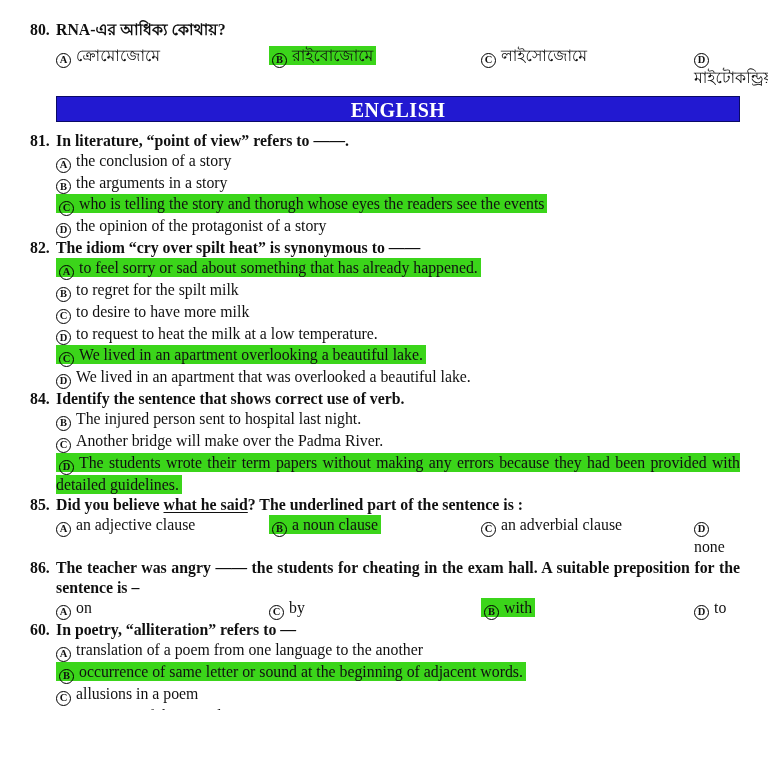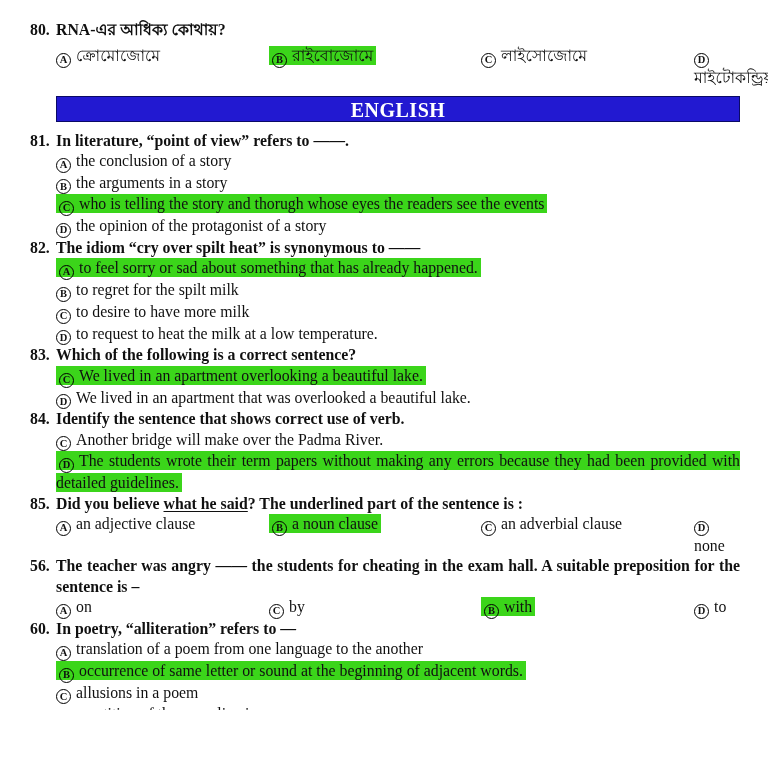--- a/index.html
+++ b/index.html
@@ -83,54 +83,51 @@
           <span class="q-stem"><span>The idiom “cry over spilt heat” is synonymous to ——</span></span>
         </div>
         <div class="q-opts block">
           <div class="opt"><span class="hl"><span class="opt-letter">A</span><span class="opt-text">to feel sorry or sad about something that has already happened.</span></span></div>
           <div class="opt"><span><span class="opt-letter">B</span><span class="opt-text">to regret for the spilt milk</span></span></div>
           <div class="opt"><span><span class="opt-letter">C</span><span class="opt-text">to desire to have more milk</span></span></div>
           <div class="opt"><span><span class="opt-letter">D</span><span class="opt-text">to request to heat the milk at a low temperature.</span></span></div>
         </div>
       </div>
       <div class="q">
-        <div class="q-head">
-          <span class="q-num">83.</span>
-          <span class="q-stem"><span>Which of the following is a correct sentence?</span></span>
-        </div>
         <div class="q-opts block">
           <div class="opt"><span class="hl"><span class="opt-letter">C</span><span class="opt-text">We lived in an apartment overlooking a beautiful lake.</span></span></div>
           <div class="opt"><span><span class="opt-letter">D</span><span class="opt-text">We lived in an apartment that was overlooked a beautiful lake.</span></span></div>
         </div>
       </div>
       <div class="q">
         <div class="q-head">
           <span class="q-num">84.</span>
           <span class="q-stem"><span>Identify the sentence that shows correct use of verb.</span></span>
         </div>
         <div class="q-opts block">
+          <div class="opt"><span><span class="opt-letter">B</span><span class="opt-text">The injured person sent to hospital last night.</span></span></div>
           <div class="opt"><span><span class="opt-letter">C</span><span class="opt-text">Another bridge will make over the Padma River.</span></span></div>
           <div class="opt"><span class="hl"><span class="opt-letter">D</span><span class="opt-text">The students wrote their term papers without making any errors because they had been provided with detailed guidelines.</span></span></div>
         </div>
       </div>
       <div class="q">
         <div class="q-head">
           <span class="q-num">85.</span>
           <span class="q-stem"><span>Did you believe </span><u>what he said</u><span>? The underlined part of the sentence is :</span></span>
         </div>
         <div class="q-opts grid">
           <div class="opt"><span><span class="opt-letter">A</span><span class="opt-text">an adjective clause</span></span></div>
           <div class="opt"><span class="hl"><span class="opt-letter">B</span><span class="opt-text">a noun clause</span></span></div>
           <div class="opt"><span><span class="opt-letter">C</span><span class="opt-text">an adverbial clause</span></span></div>
           <div class="opt"><span><span class="opt-letter">D</span><span class="opt-text">none</span></span></div>
         </div>
       </div>
       <div class="q">
         <div class="q-head">
-          <span class="q-num">56.</span>
+          <span class="q-num">86.</span>
           <span class="q-stem"><span>The teacher was angry —— the students for cheating in the exam hall. A suitable preposition for the sentence is –</span></span>
         </div>
         <div class="q-opts grid">
           <div class="opt"><span><span class="opt-letter">A</span><span class="opt-text">on</span></span></div>
           <div class="opt"><span><span class="opt-letter">C</span><span class="opt-text">by</span></span></div>
           <div class="opt"><span class="hl"><span class="opt-letter">B</span><span class="opt-text">with</span></span></div>
           <div class="opt"><span><span class="opt-letter">D</span><span class="opt-text">to</span></span></div>
         </div>
       </div>
       <div class="q">

